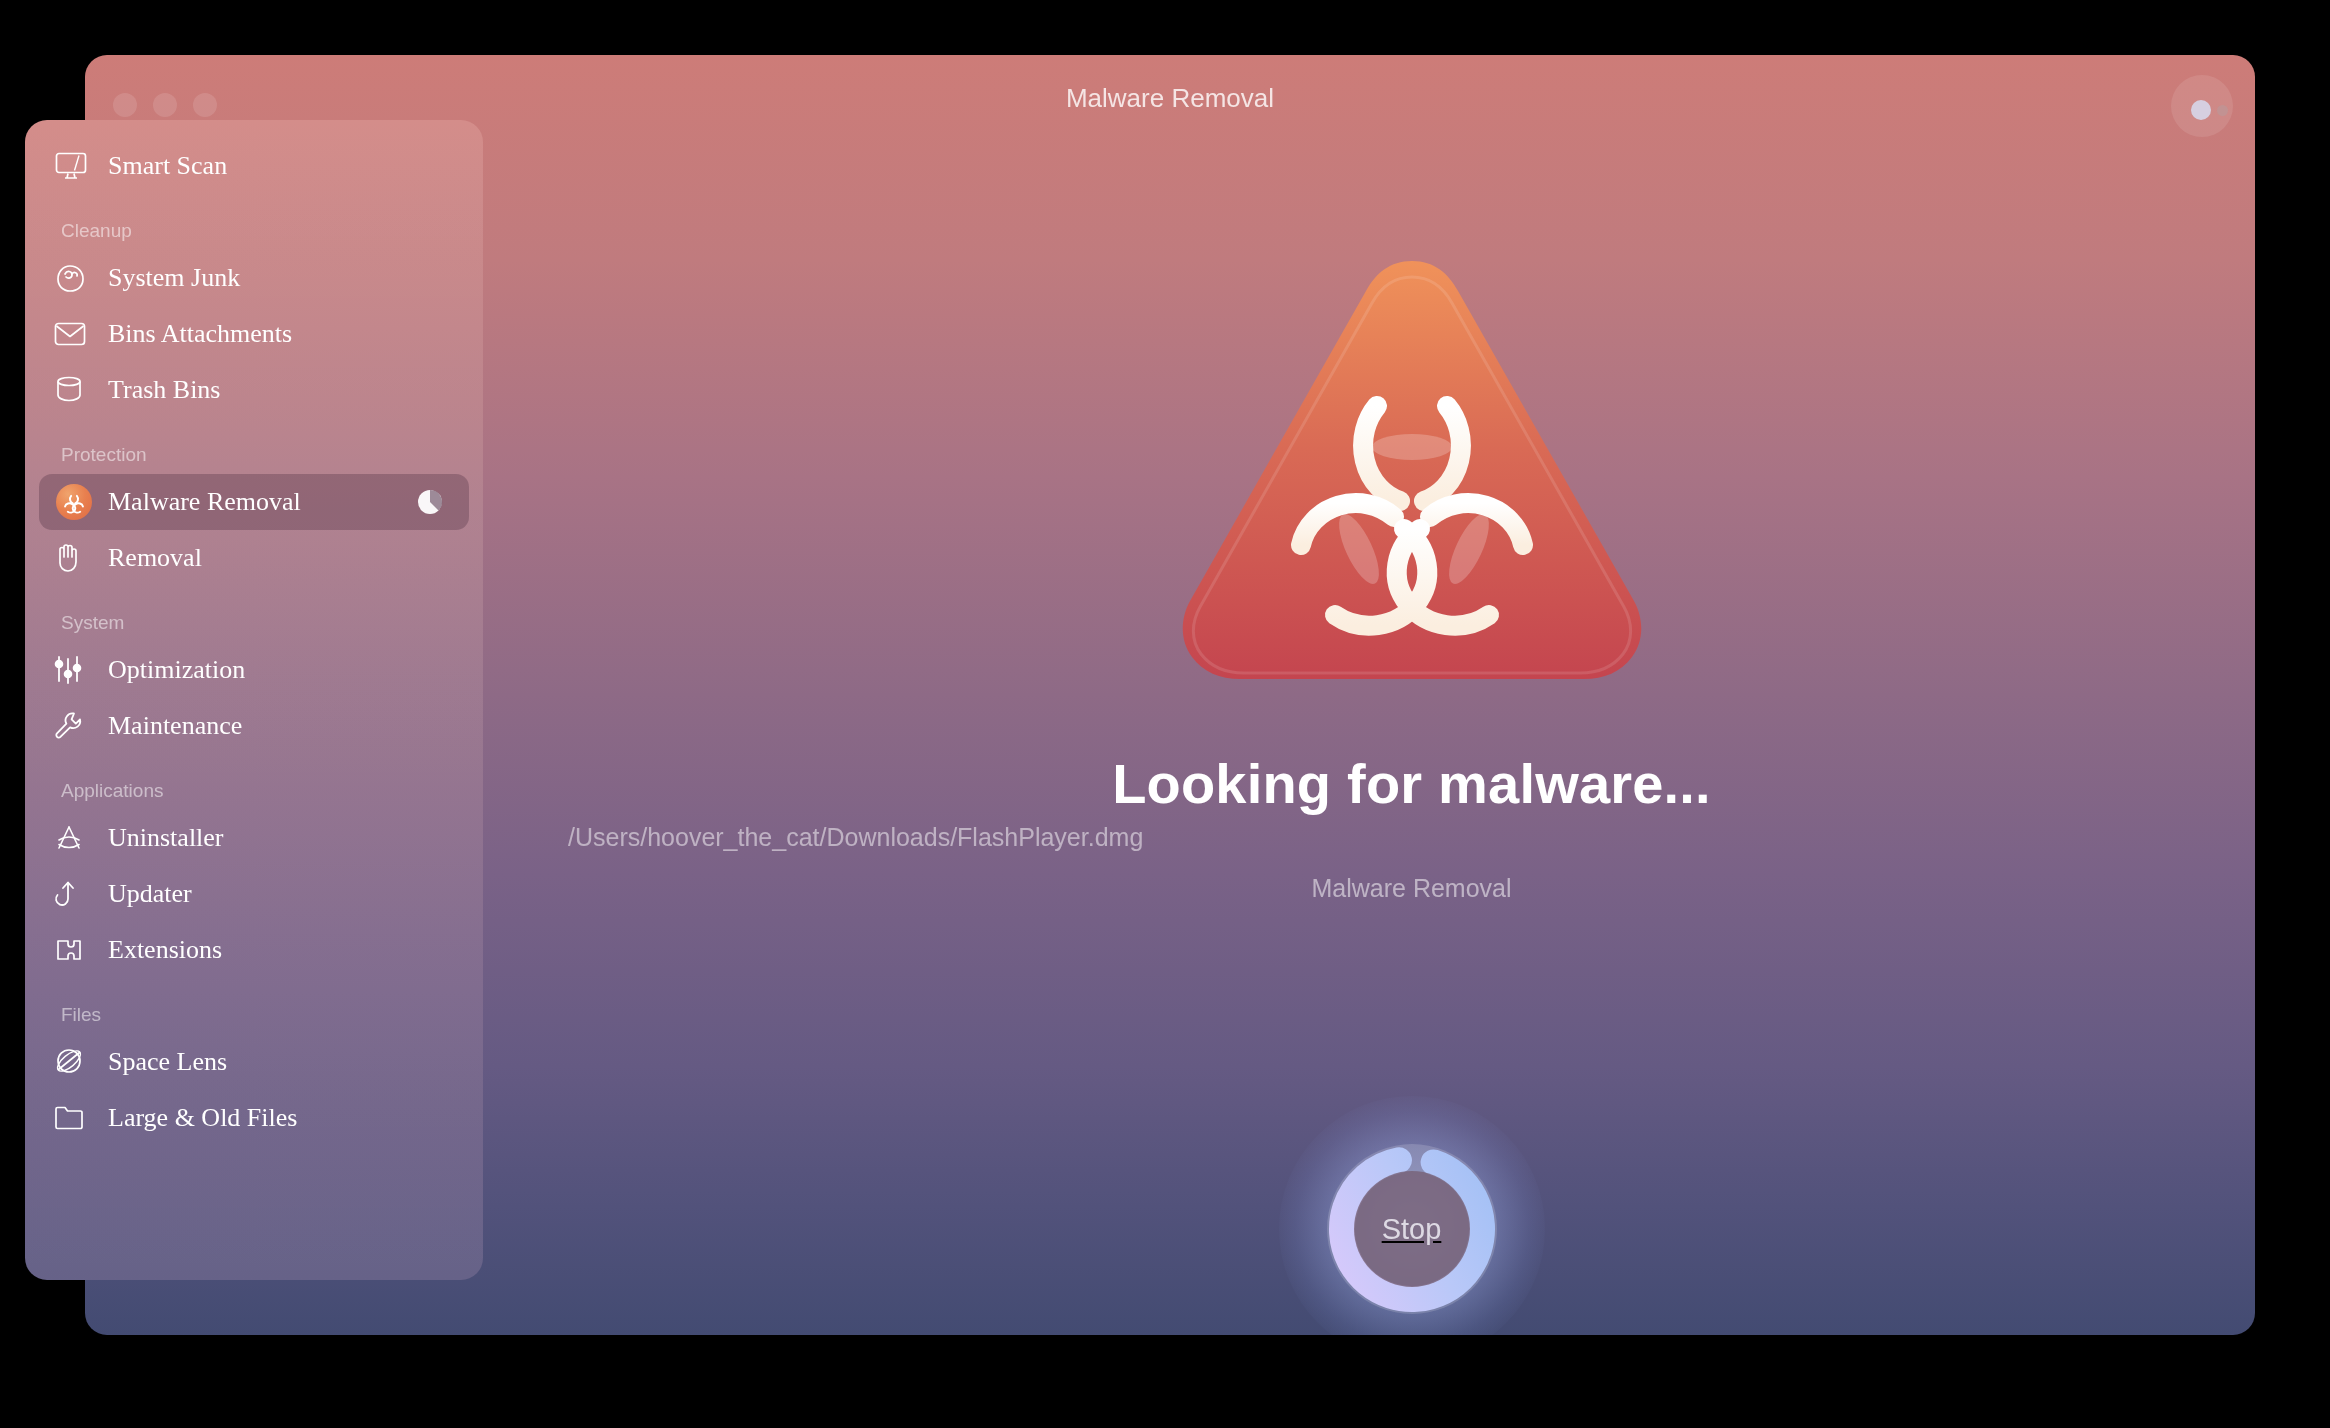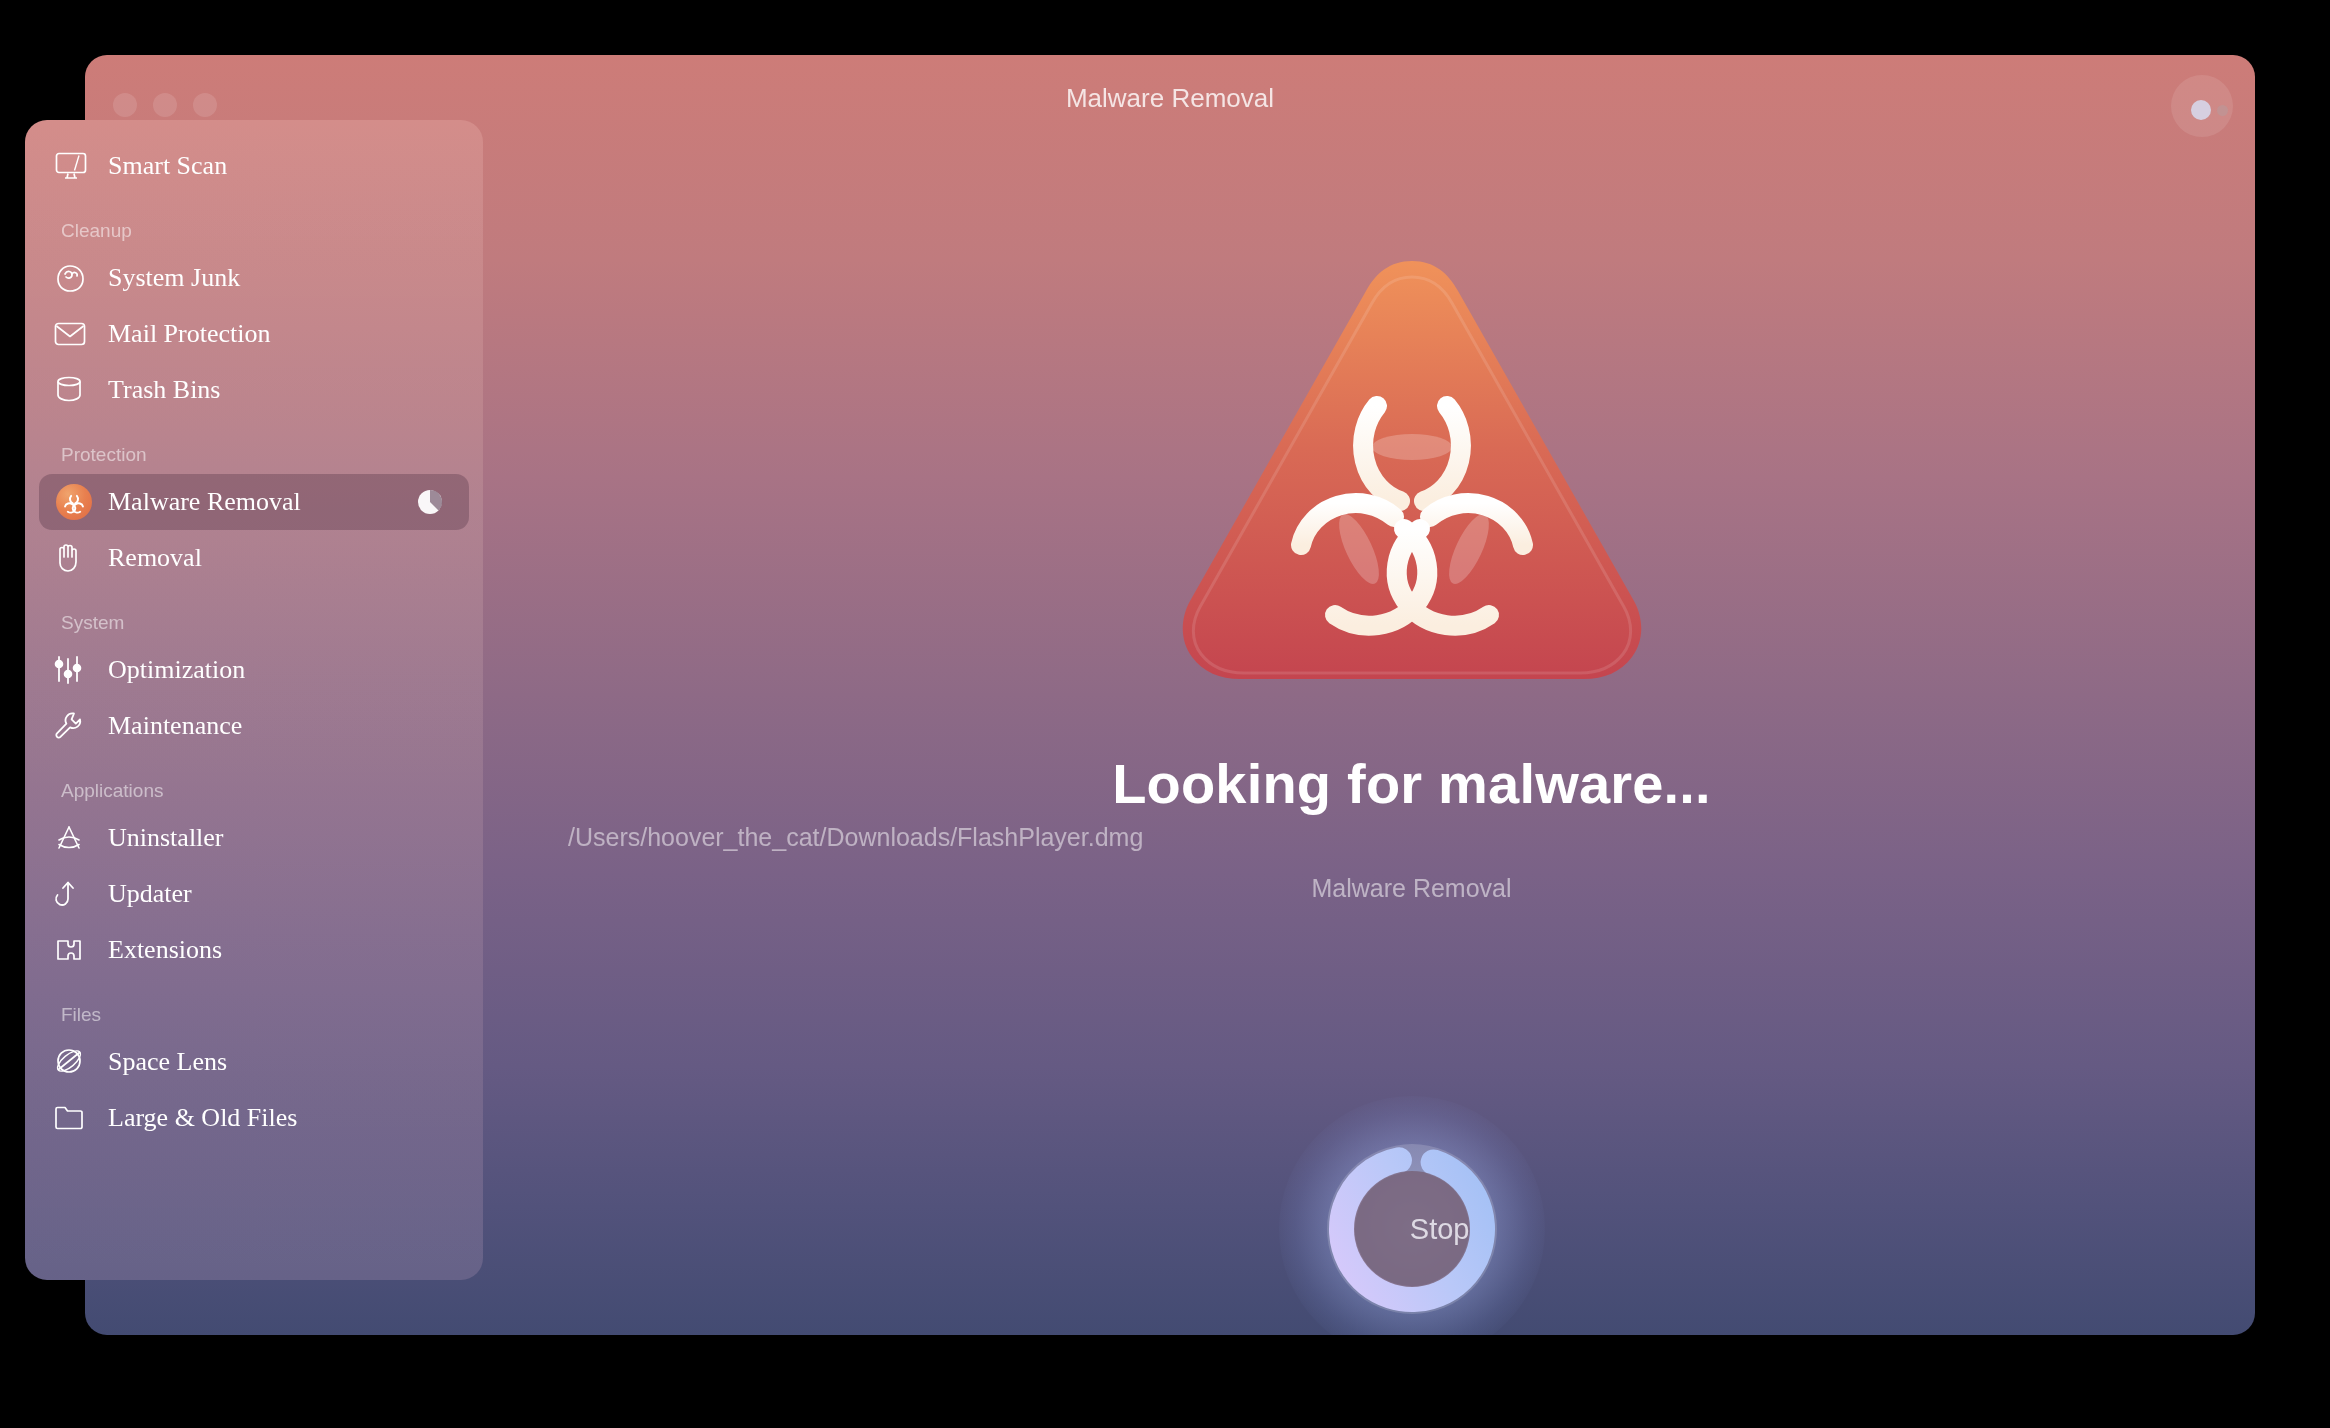--- a/index.html
+++ b/index.html
@@ -108,21 +108,21 @@
   #stop-ring-bg{
     position:absolute; left:0; top:0;
     width:170px; height:170px; border-radius:50%;
     background:rgba(255,255,255,.16);
   }
   #stop-progress{ position:absolute; left:0; top:0; width:170px; height:170px; }
   #stop-core{
     position:absolute; left:27px; top:27px;
     width:116px; height:116px; border-radius:50%;
     background:rgba(120,98,120,.82);
-    display:flex; align-items:center; justify-content:flex-end;
+    display:flex; align-items:center; justify-content:center;text-decoration:underline;
   }
   #stop-label{
     font-size:29px; color:rgba(235,232,240,.88);
   }
 
   
   #sidebar{
     position:absolute; left:25px; top:120px;
     width:458px; height:1160px;
     border-radius:22px;
@@ -278,21 +278,21 @@
     <span class="nav-label">System Junk</span>
   </div>
 
   <div class="nav-row">
     <span class="nav-icon">
       <svg width="32" height="26" viewBox="0 0 32 26" fill="none" stroke="#fff" stroke-width="1.7" stroke-linejoin="round">
         <rect x="1.5" y="2.5" width="29" height="21" rx="3"></rect>
         <path d="M2.5 5 L16 15.5 L29.5 5"></path>
       </svg>
     </span>
-    <span class="nav-label">Mail Protection</span>
+    <span class="nav-label">Bins Attachments</span>
   </div>
 
   <div class="nav-row">
     <span class="nav-icon">
       <svg width="30" height="30" viewBox="0 0 30 30" fill="none" stroke="#fff" stroke-width="1.7">
         <ellipse cx="15" cy="6.5" rx="11" ry="4"></ellipse>
         <path d="M4 6.5 V20 C4 23 9 25.5 15 25.5 C21 25.5 26 23 26 20 V6.5"></path>
       </svg>
     </span>
     <span class="nav-label">Trash Bins</span>

